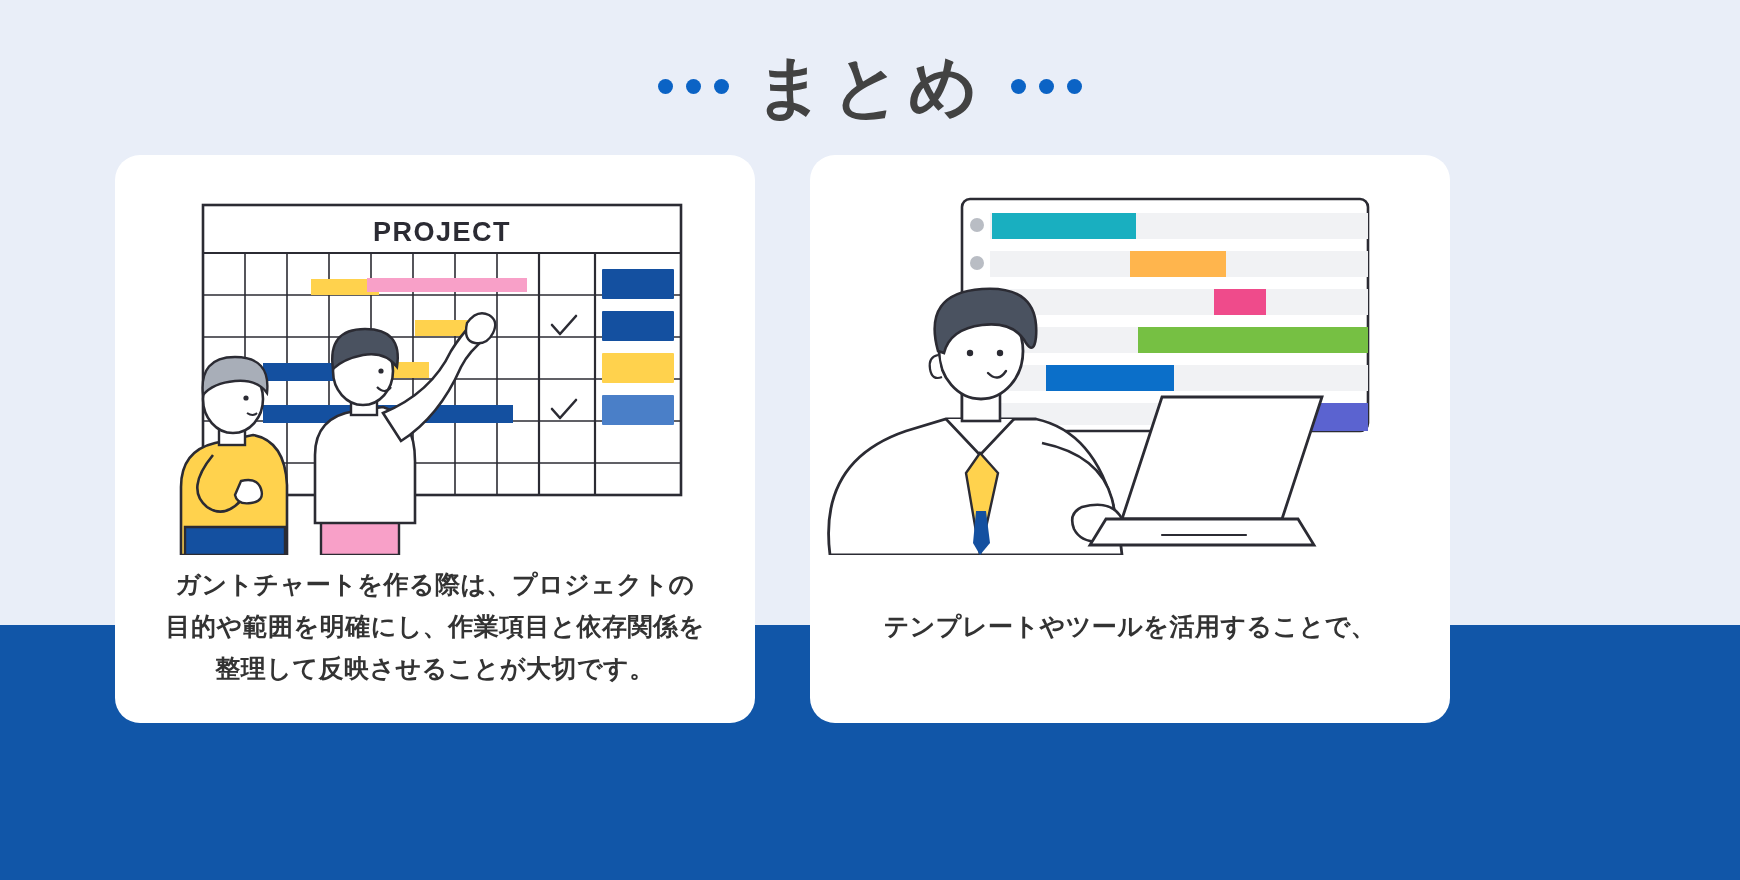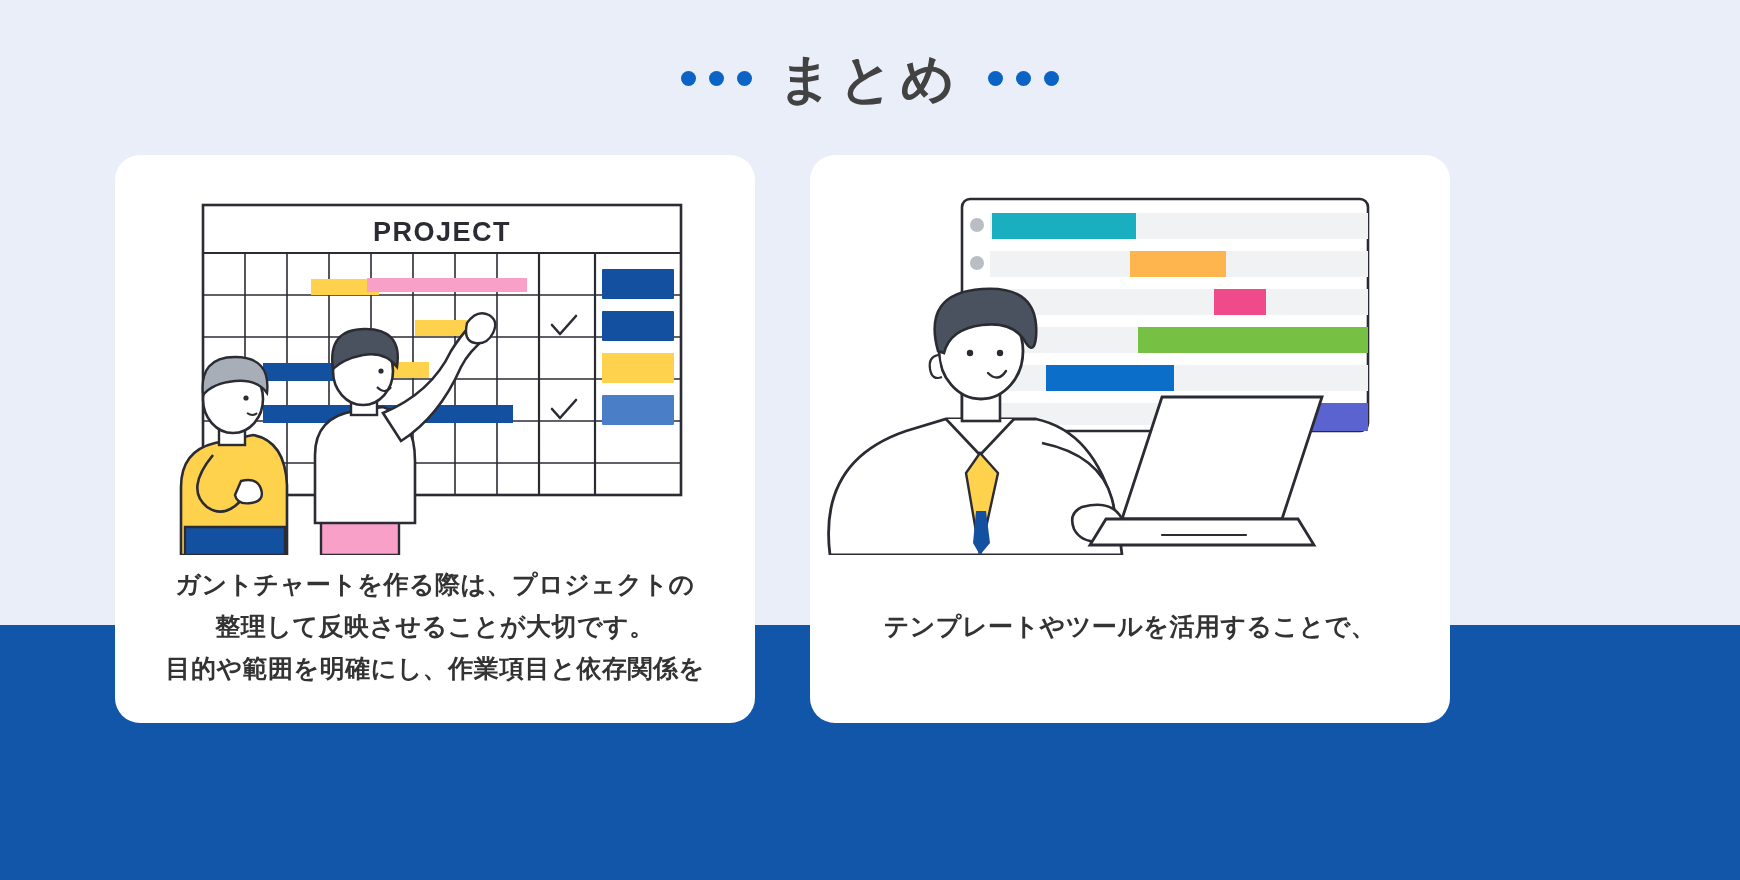--- a/index.html
+++ b/index.html
@@ -28,21 +28,21 @@
     justify-content: center;
     gap: 26px;
     z-index: 5;
   }
   .dots { display: flex; align-items: center; gap: 13px; }
   .dot {
     width: 15px; height: 15px; border-radius: 50%;
     background: #0b63c5;
   }
   #page-title {
-    font-size: 53px;
+    font-size: 68px;
     font-weight: bold;
     color: #424242;
     letter-spacing: 7px;
     line-height: 1;
     white-space: nowrap;
   }
   
   .card {
     position: absolute;
     top: 155px;
@@ -168,22 +168,22 @@
 
       <path d="M218 214 q-6 -40 32 -40 q38 0 32 38 q-12 -16 -34 -12 q-20 4 -30 14 z" fill="#4a5260" stroke="#2b2b33" stroke-width="2.4"></path>
 
       <circle cx="266" cy="216" r="2.6" fill="#2b2b33"></circle>
 
       <path d="M262 232 q8 8 14 0" fill="none" stroke="#2b2b33" stroke-width="2.2"></path>
     </svg>
 
     <div class="card-caption" id="caption-left">
       <span class="cap-line">ガントチャートを作る際は、プロジェクトの</span>
+      <span class="cap-line">目的や範囲を明確にし、作業項目と依存関係を</span>
       <span class="cap-line">整理して反映させることが大切です。</span>
-      <span class="cap-line">目的や範囲を明確にし、作業項目と依存関係を</span>
     </div>
   </div>
 
   <div class="card" id="card-right">
 
     <svg class="card-art" viewBox="0 0 640 400">
 
       <rect x="152" y="44" width="406" height="232" rx="8" fill="#ffffff" stroke="#2b2b33" stroke-width="2.6"></rect>
 
       <rect x="180" y="58" width="378" height="26" fill="#f1f2f4"></rect>

